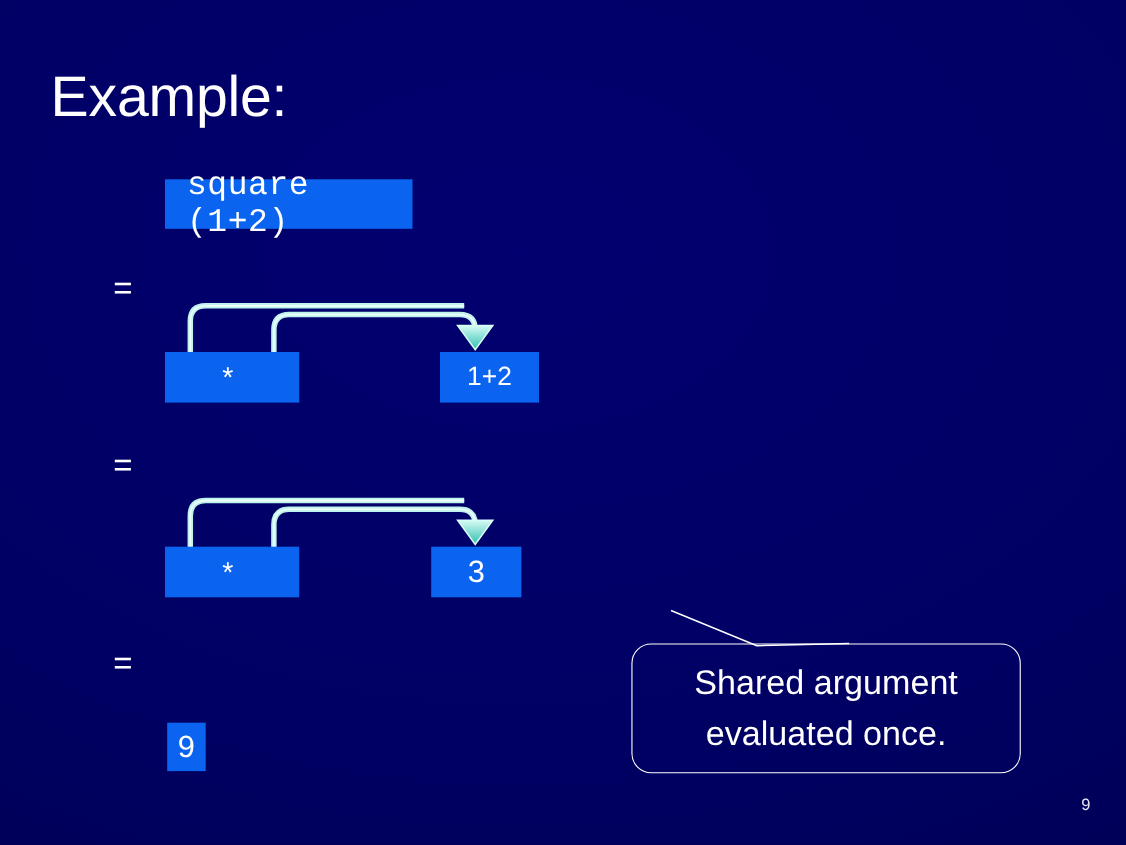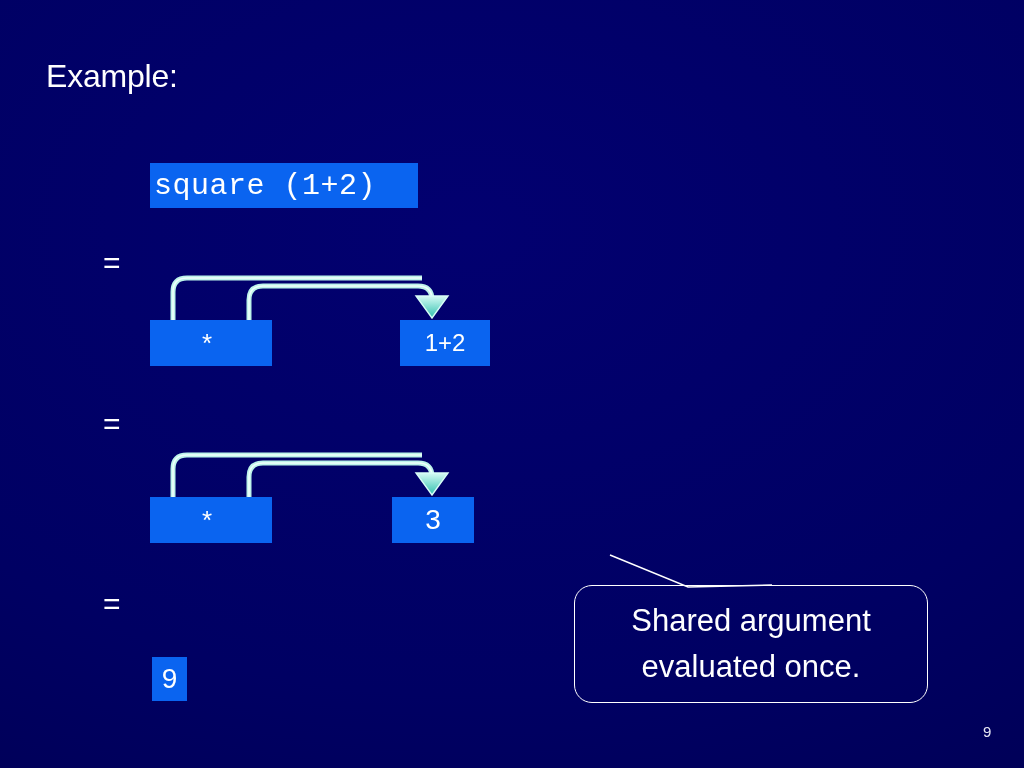--- a/index.html
+++ b/index.html
@@ -17,21 +17,21 @@
     font-family: "Liberation Sans", sans-serif;
     -webkit-font-smoothing: antialiased;
   }
 
   
   #title {
     position: absolute;
     left: 46px;
     top: 58px;
     color: #ffffff;
-    font-size: 32px;
+    font-size: 52px;
     font-family: "Liberation Sans", sans-serif;
     letter-spacing: -0.2px;
     white-space: nowrap;
   }
 
   
   .codebox {
     position: absolute;
     background: #0a64f0;
     color: #ffffff;
@@ -42,24 +42,24 @@
   .codebox.mono {
     font-family: "Liberation Mono", "DejaVu Sans Mono", monospace;
   }
   .codebox.sans {
     font-family: "Liberation Sans", sans-serif;
   }
 
   #expr-square {
     left: 150px;
     top: 163px;
-    width: 268px;
+    width: 225px;
     height: 45px;
     font-size: 30px;
-    padding-left: 4px;
+    padding-left: 20px;
     letter-spacing: 0.5px;
   }
 
   #box-star-1 {
     left: 150px;
     top: 320px;
     width: 122px;
     height: 46px;
     font-size: 26px;
     justify-content: flex-start;

